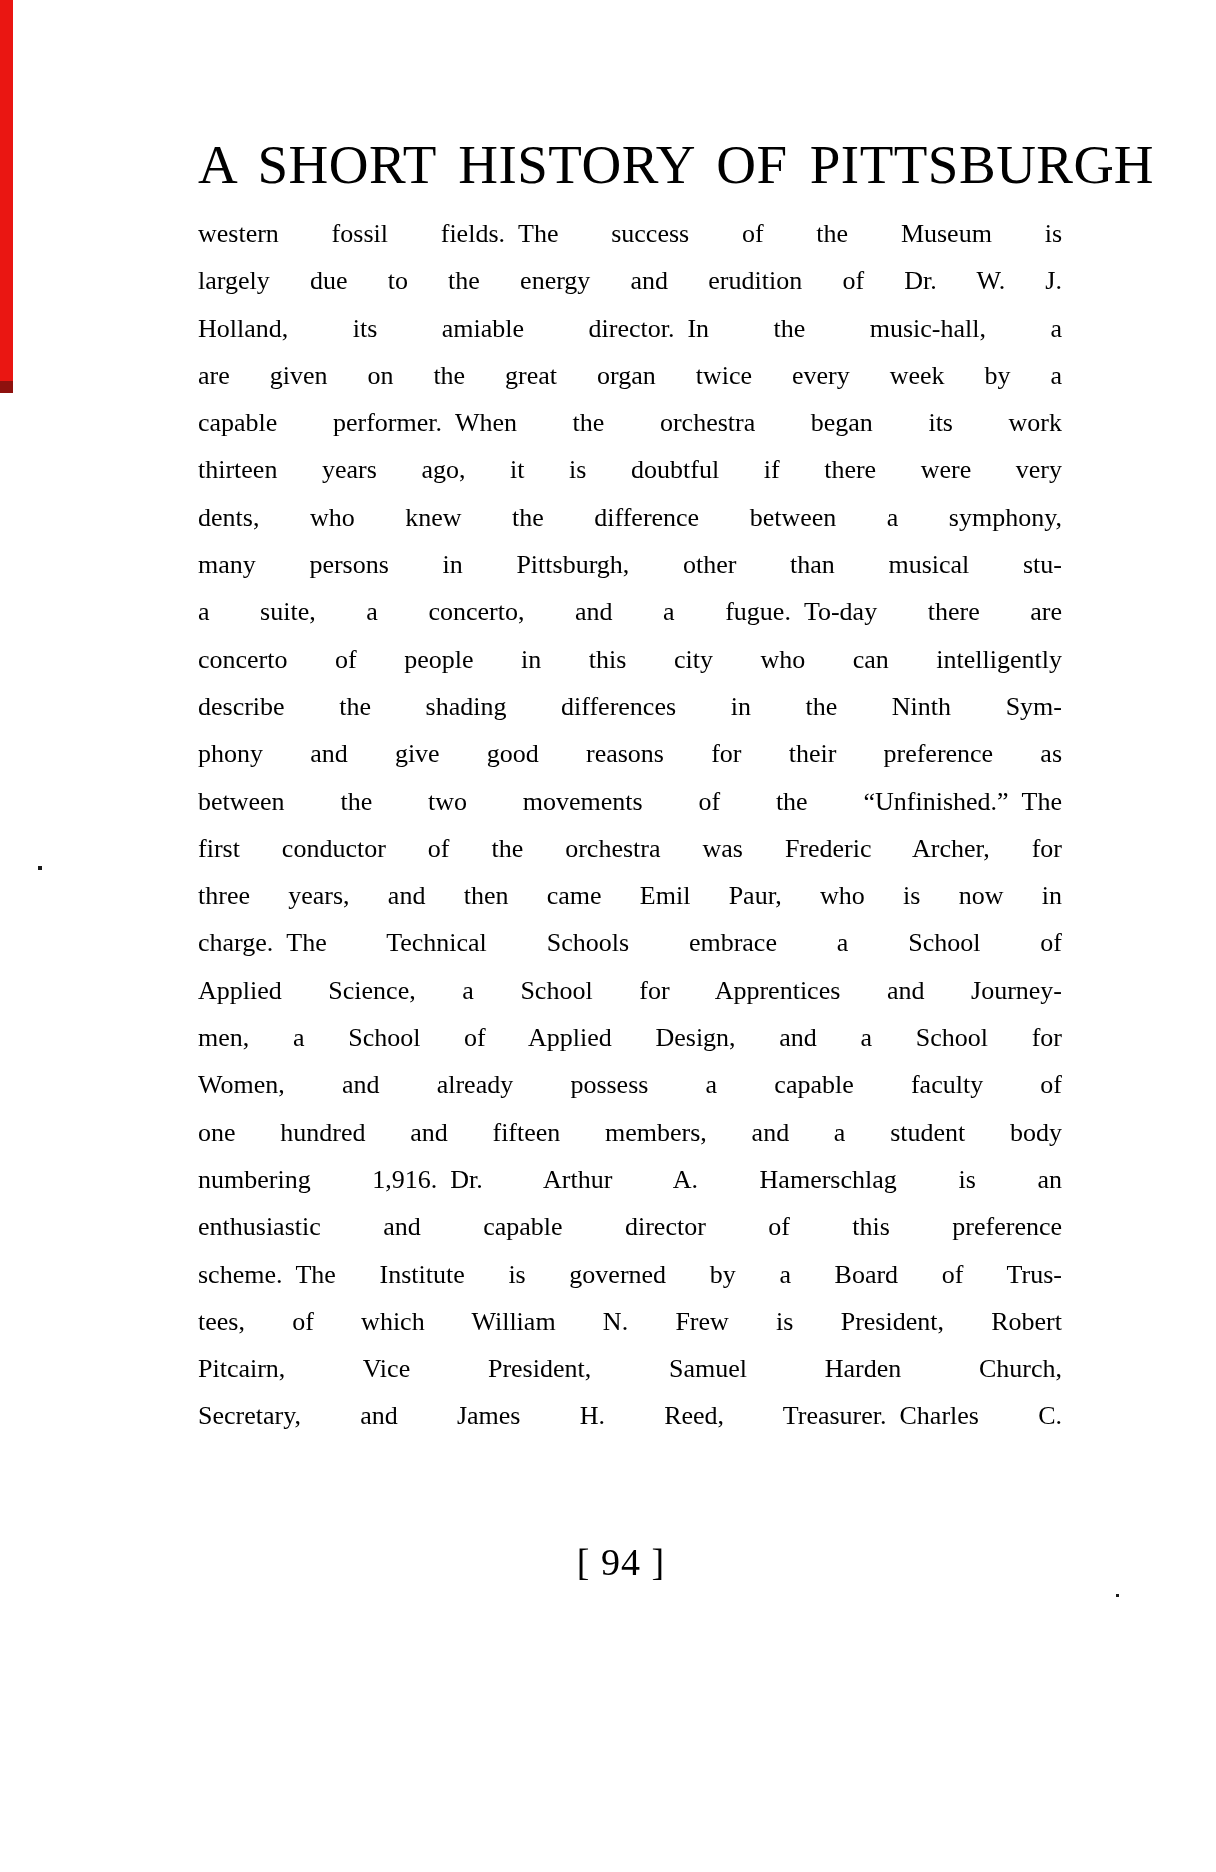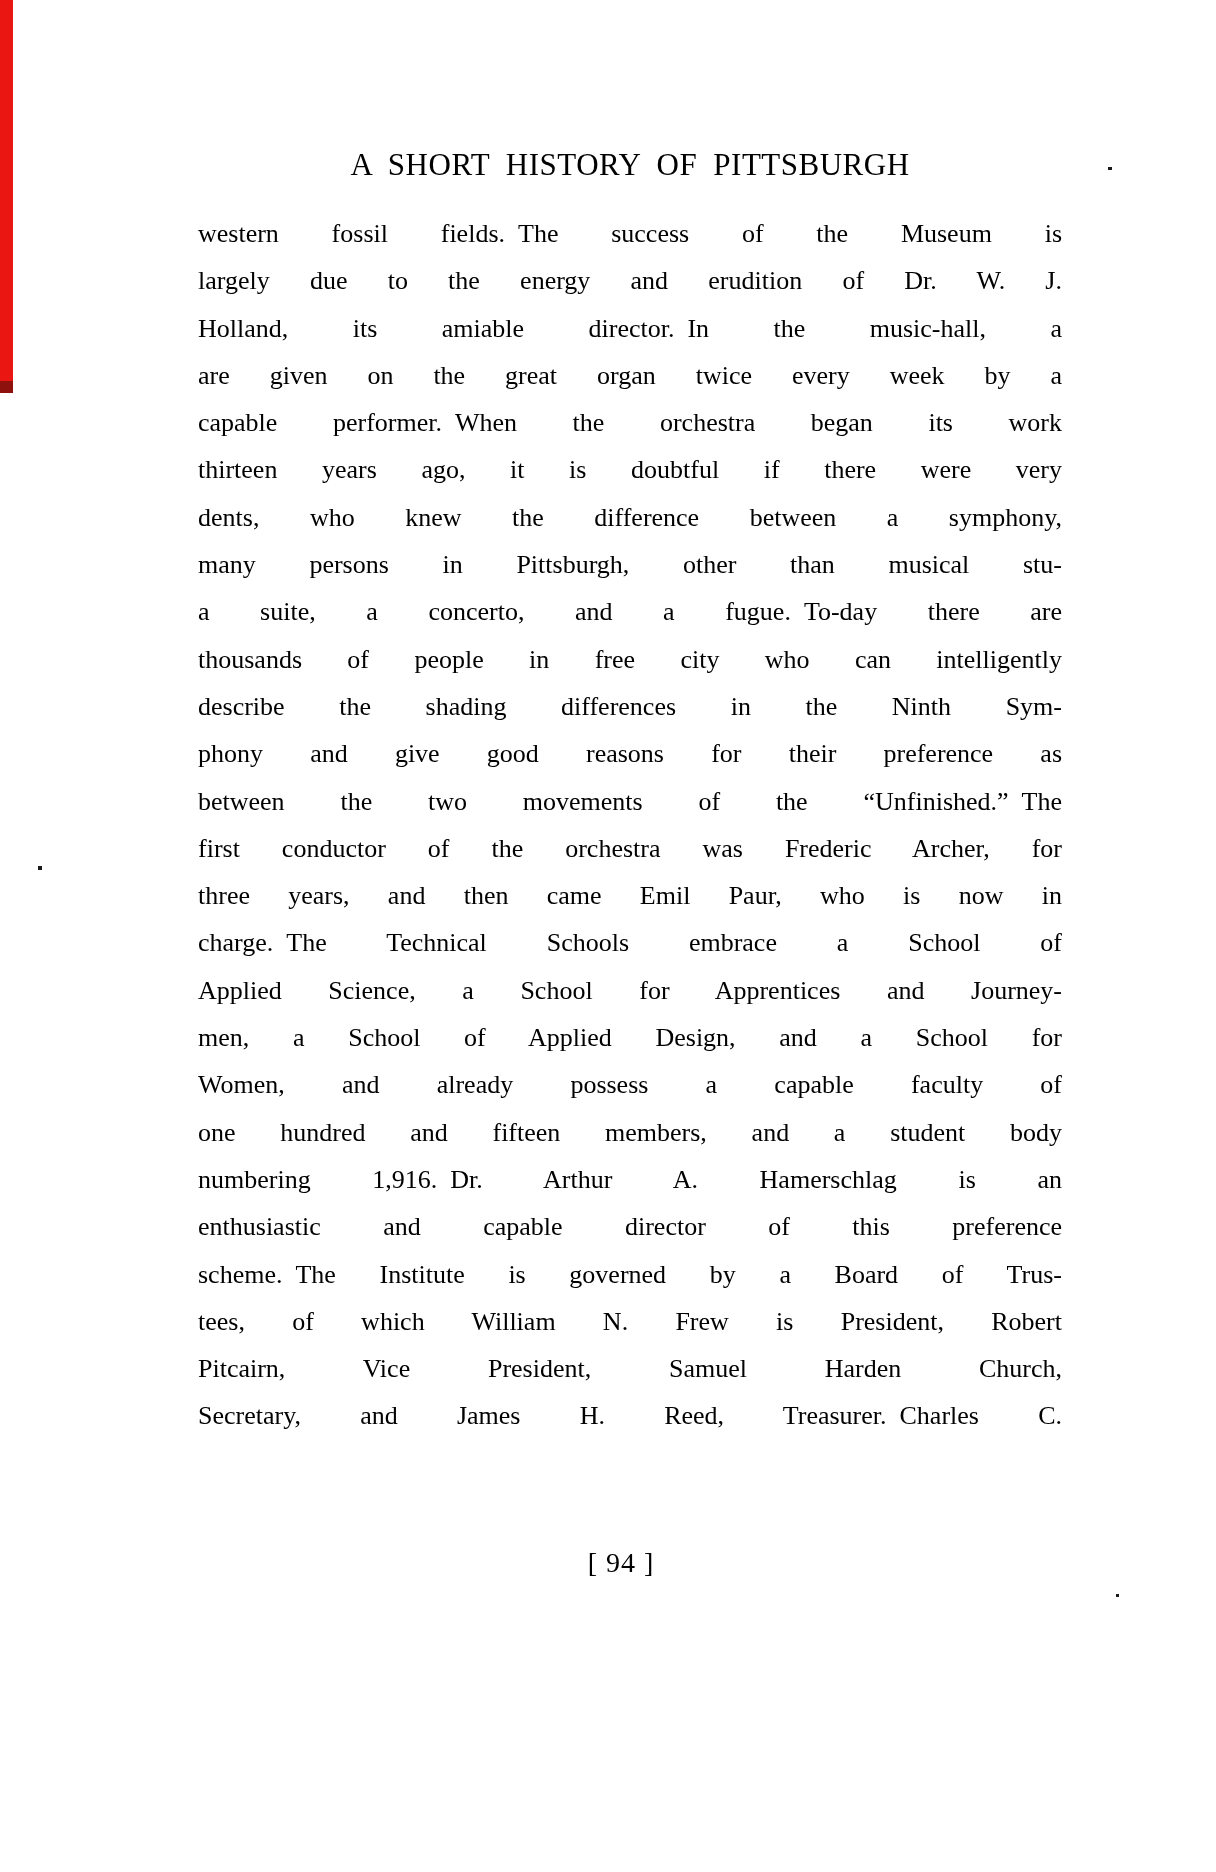--- a/index.html
+++ b/index.html
@@ -39,21 +39,21 @@
     height: 12px;
   }
   .title {
     position: absolute;
     left: 198px;
     top: 140px;
     width: 864px;
     height: 50px;
     line-height: 50px;
     margin: 0;
-    font-size: 31px;
+    font-size: 55px;
     font-weight: normal;
     text-align: center;
     word-spacing: 8px;
     letter-spacing: 0.5px;
     white-space: nowrap;
   }
   .body-text {
     position: absolute;
     left: 198px;
     top: 210px;
@@ -67,21 +67,21 @@
     text-align-last: justify;
     text-justify: inter-word;
   }
   .page-number {
     position: absolute;
     left: 180px;
     top: 1539px;
     width: 882px;
     height: 47.3px;
     line-height: 47.3px;
-    font-size: 28px;
+    font-size: 38px;
     text-align: center;
     letter-spacing: 1px;
   }
   .speck {
     position: absolute;
     background: #1a1a1a;
   }
   .speck-a { left: 1108px; top: 167px; width: 4px; height: 3px; }
   .speck-b { left: 38px;   top: 866px; width: 4px; height: 4px; }
   .speck-c { left: 1116px; top: 1594px; width: 3px; height: 3px; }
@@ -101,21 +101,21 @@
   <div class="body-text">
       <div class="line">western fossil fields. The success of the Museum is</div>
       <div class="line">largely due to the energy and erudition of Dr. W. J.</div>
       <div class="line">Holland, its amiable director. In the music-hall, a</div>
       <div class="line">are given on the great organ twice every week by a</div>
       <div class="line">capable performer. When the orchestra began its work</div>
       <div class="line">thirteen years ago, it is doubtful if there were very</div>
       <div class="line">dents, who knew the difference between a symphony,</div>
       <div class="line">many persons in Pittsburgh, other than musical stu-</div>
       <div class="line">a suite, a concerto, and a fugue. To-day there are</div>
-      <div class="line">thousands of people in free city who can intelligently</div>
+      <div class="line">concerto of people in this city who can intelligently</div>
       <div class="line">describe the shading differences in the Ninth Sym-</div>
       <div class="line">phony and give good reasons for their preference as</div>
       <div class="line">between the two movements of the “Unfinished.” The</div>
       <div class="line">first conductor of the orchestra was Frederic Archer, for</div>
       <div class="line">three years, and then came Emil Paur, who is now in</div>
       <div class="line">charge. The Technical Schools embrace a School of</div>
       <div class="line">Applied Science, a School for Apprentices and Journey-</div>
       <div class="line">men, a School of Applied Design, and a School for</div>
       <div class="line">Women, and already possess a capable faculty of</div>
       <div class="line">one hundred and fifteen members, and a student body</div>

